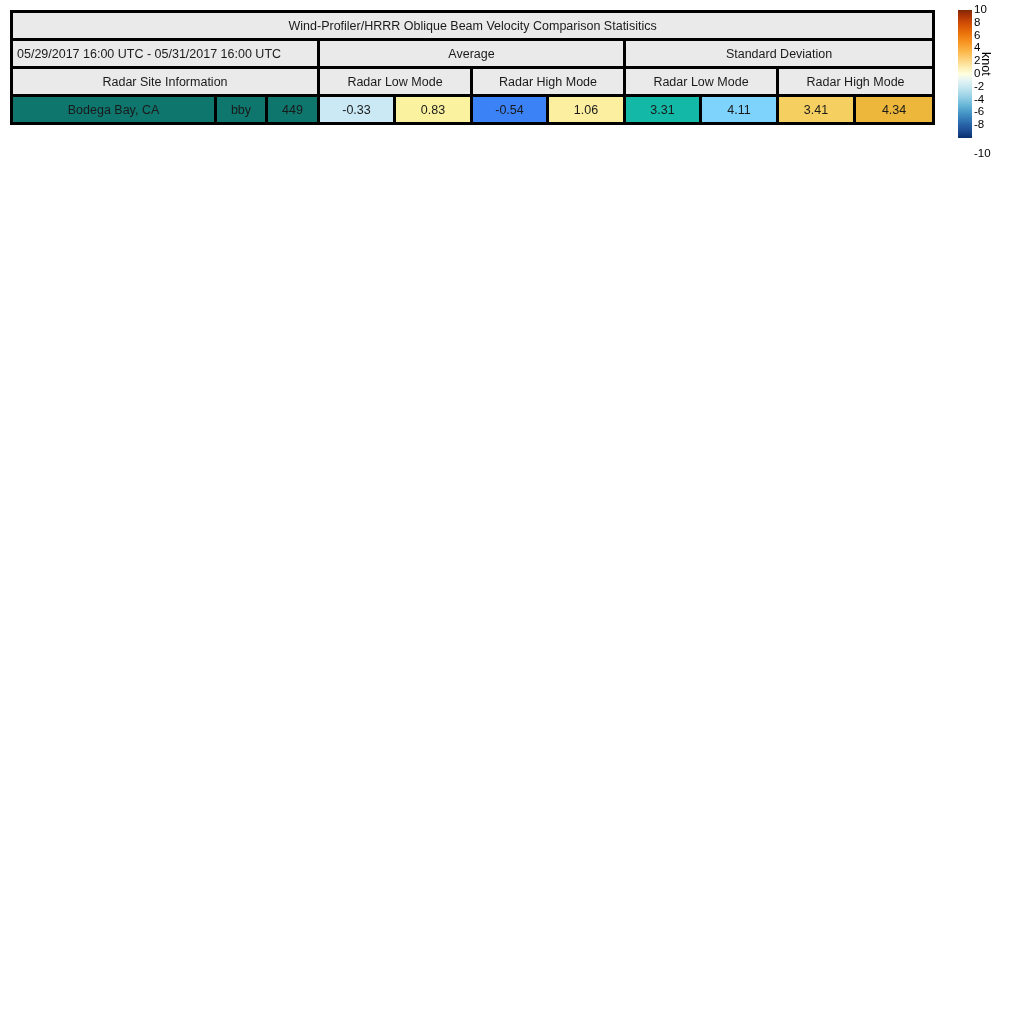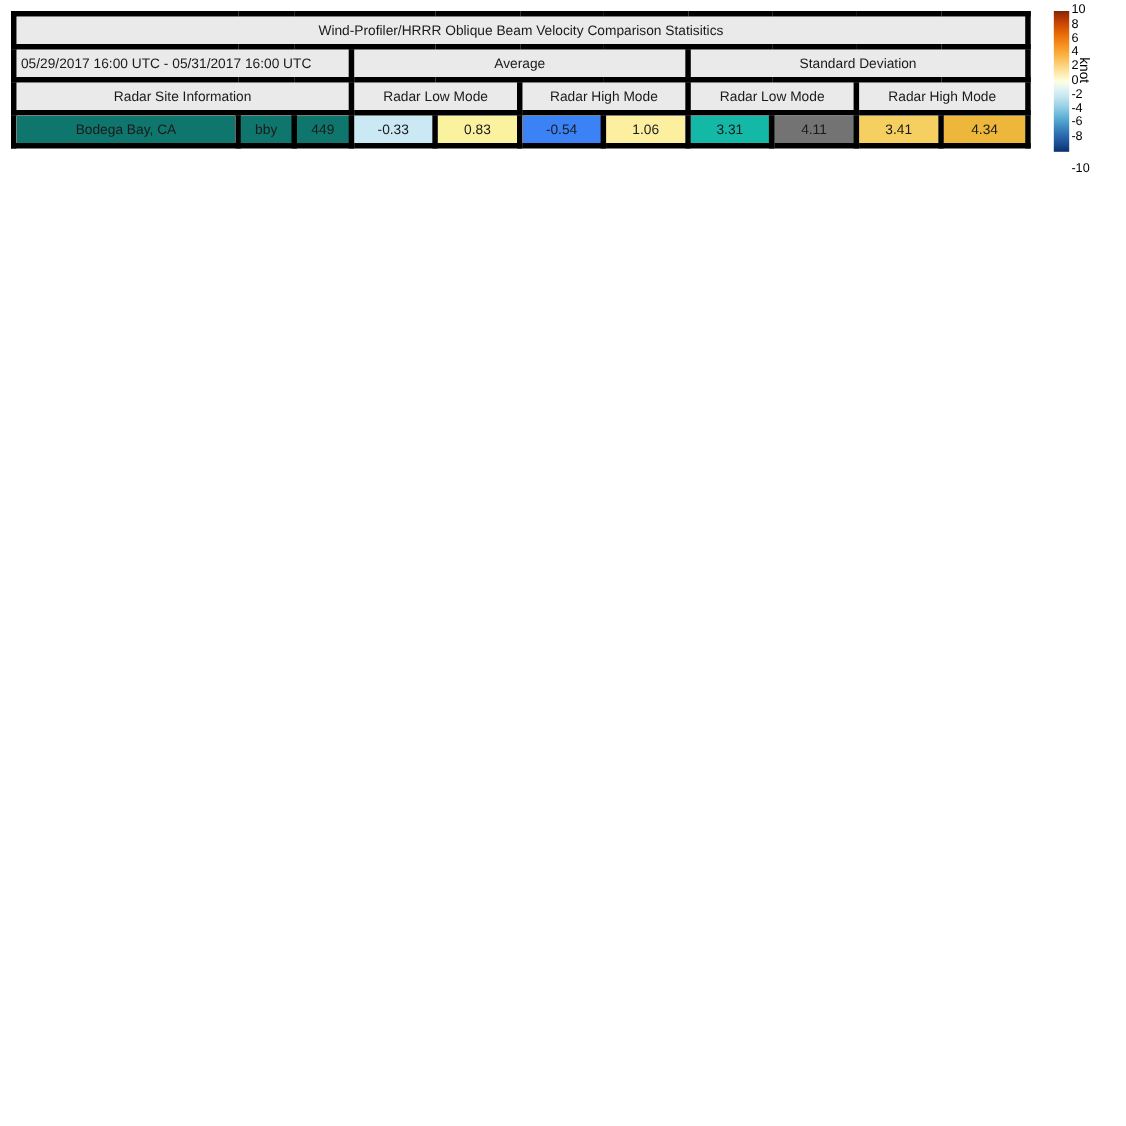--- a/index.html
+++ b/index.html
@@ -19,21 +19,21 @@
   #stats-table {
     position: absolute;
     left: 10px;
     top: 10px;
     width: 922px;
     border-collapse: collapse;
     table-layout: fixed;
     background: #ffffff;
   }
   #stats-table td {
-    border: 5px solid #000000;
+    border: 3px solid #000000;
     font-size: 12.5px;
     color: #1a1a1a;
     text-align: center;
     vertical-align: middle;
     height: 25px;
     padding: 0 2px;
     white-space: nowrap;
     overflow: hidden;
   }
   .hdr {
@@ -140,21 +140,21 @@
     </tr>
     <tr>
       <td class="datacell">Bodega Bay, CA</td>
       <td class="datacell">bby</td>
       <td class="datacell">449</td>
       <td style="background: rgb(203, 233, 245);">-0.33</td>
       <td style="background: rgb(251, 242, 160);">0.83</td>
       <td style="background: #3b82f6;">-0.54</td>
       <td style="background: rgb(252, 239, 160);">1.06</td>
       <td style="background: #14b8a6; margin-top: 44px;">3.31</td>
-      <td style="background: #737373;">4.11</td>
+      <td style="background: #7dd3fc;">4.11</td>
       <td style="background: rgb(245, 208, 96);">3.41</td>
       <td style="background: rgb(236, 183, 58); text-align: center;">4.34</td>
     </tr>
   </tbody>
 </table>
 
 <div id="colorbar-group">
   <div id="colorbar-gradient"></div>
   <div id="colorbar-ticks">
       <div class="cb-tick" style="top: -4px;">10</div>

